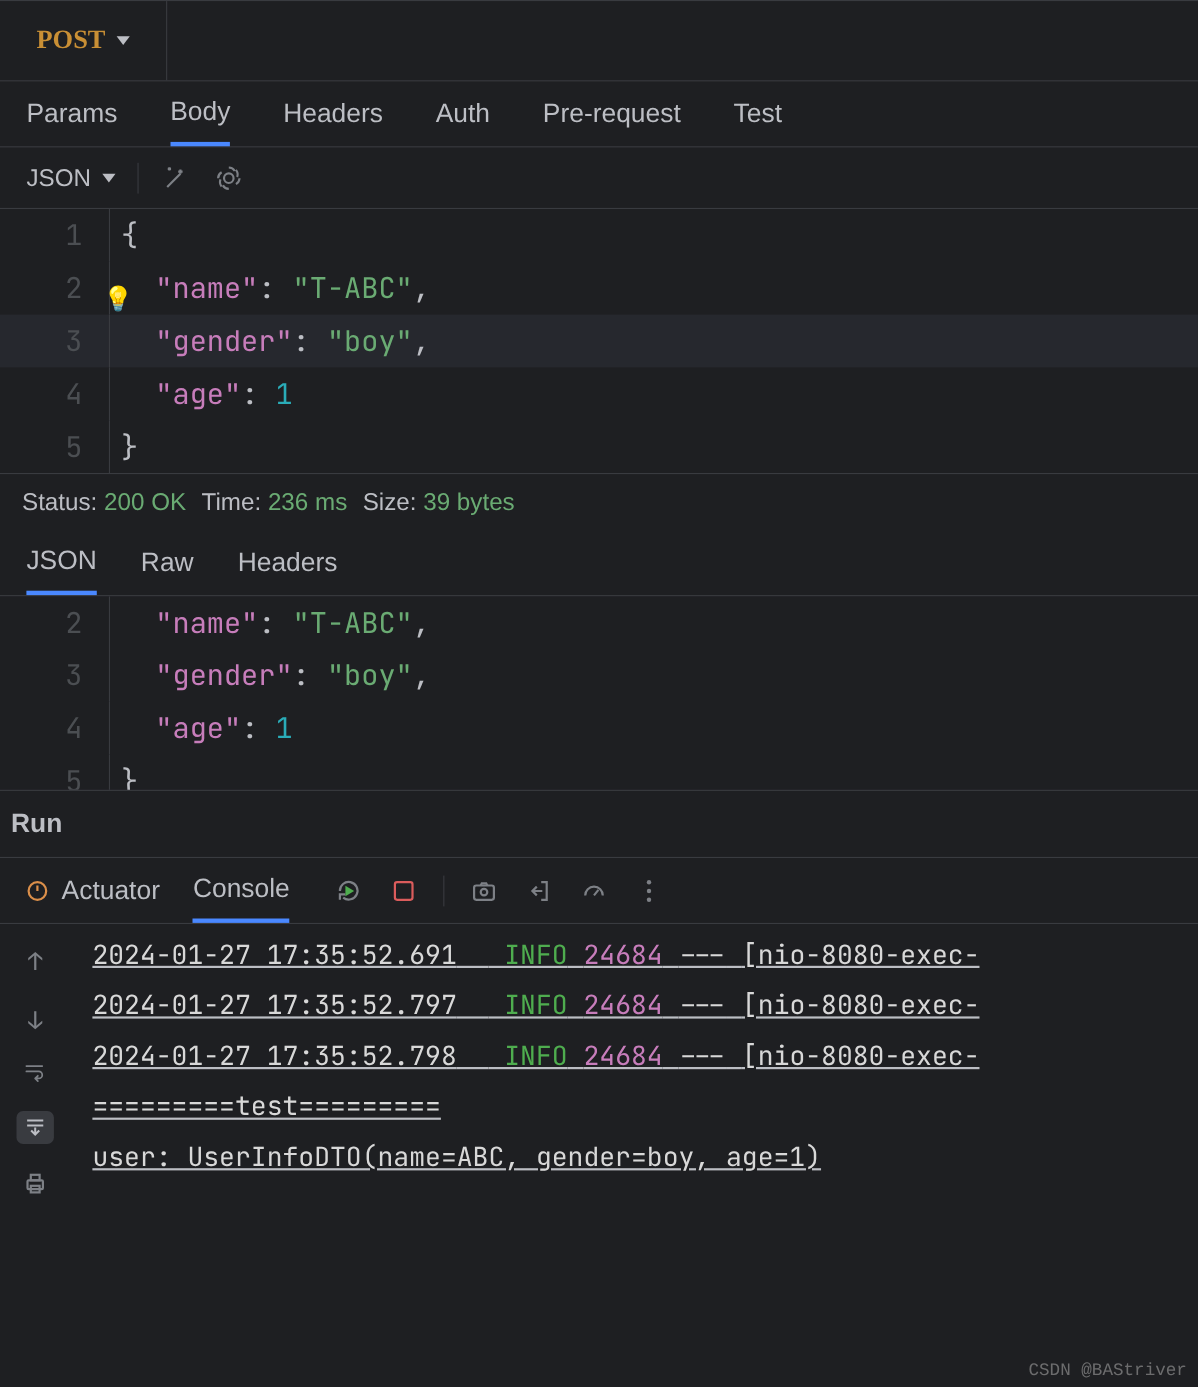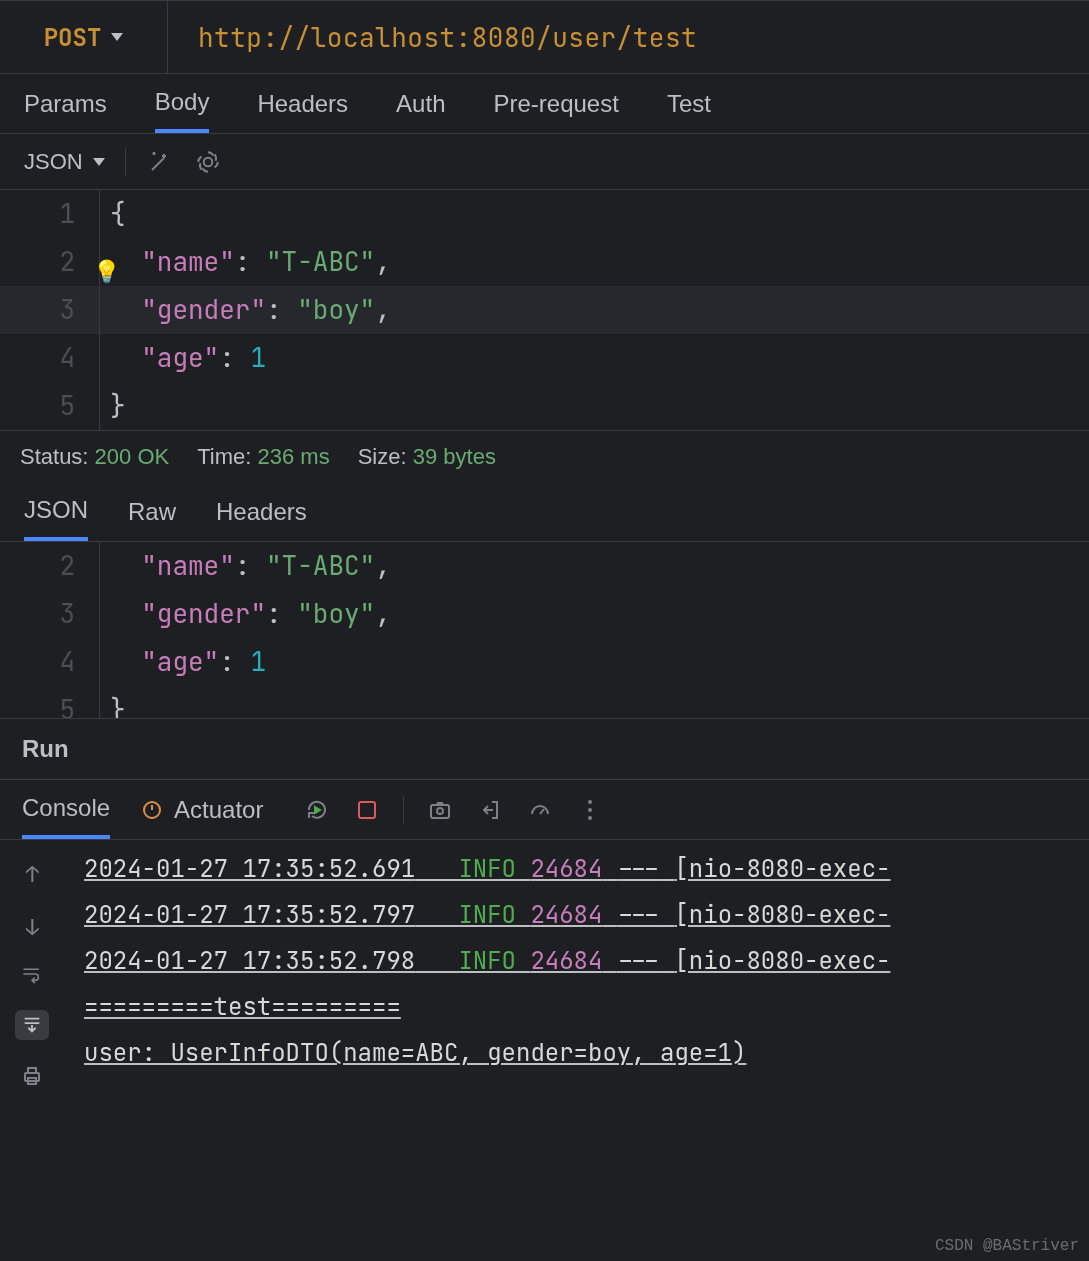--- a/index.html
+++ b/index.html
@@ -34,27 +34,28 @@
   
   .topbar{
     height:74px;
     border-top:1px solid var(--border);
     border-bottom:1px solid var(--border);
     display:flex;
     align-items:stretch;
     background:var(--bg);
   }
   .method-box{
-    width:168px;
+    width:152px;
     display:flex;align-items:center;justify-content:center;
     gap:10px;
     color:var(--orange);
     font-weight:600;
     font-size:24px;
     border-right:1px solid var(--border);
+    font-family:Liberation Serif, serif;
   }
   .chev{width:0;height:0;border-left:6px solid transparent;border-right:6px solid transparent;border-top:8px solid var(--text);}
   .url{
     flex:1;
     display:flex;align-items:center;
     padding-left:20px;
     color:var(--orange);
     font-size:26px;
     letter-spacing:.5px;
     border-left:10px solid transparent;
@@ -110,36 +111,36 @@
   .bulb{position:absolute;right:-22px;top:10px;font-size:22px;}
   .key{color:var(--pink);}
   .str{color:var(--green);}
   .num{color:var(--cyan);}
   .punc{color:var(--text);}
   
   
   .status{
     height:52px;
     display:flex;align-items:center;
-    gap:28px;
+    gap:14px;
     padding:0 20px;
     font-family:-apple-system,"Segoe UI",sans-serif;
     font-size:22px;
     color:var(--text);
     border-top:1px solid var(--border);
   }
   .status .val{color:var(--green);}
   
   
   .runbar{
     height:62px;
     border-top:1px solid var(--border);
     border-bottom:1px solid var(--border);
     display:flex;align-items:stretch;
-    padding:0 22px;
+    padding:0 10px;
     gap:18px;
     font-family:-apple-system,"Segoe UI",sans-serif;
     font-size:24px;
   }
   .runbar .tab.active{border-bottom:4px solid var(--blue);}
   .runbar .runcfg{display:flex;align-items:center;gap:10px;color:var(--text);}
   .close-x{color:var(--dim);font-size:20px;margin-left:16px;}
   
   .consolebar{
     height:60px;
@@ -193,21 +194,20 @@
   svg{display:block;}
 </style>
 </head>
 <body>
 
 <div class="topbar">
   <div class="method-box">
     <span>POST</span>
     <span class="chev"></span>
   </div>
-  <div class="url">http://localhost:8080/user/test</div>
 </div>
 
 <div class="tabs" id="reqTabs">
     <div class="tab">Params</div>
     <div class="tab active">Body</div>
     <div class="tab">Headers</div>
     <div class="tab">Auth</div>
     <div class="tab">Pre-request</div>
     <div class="tab">Test</div>
   </div>
@@ -284,28 +284,28 @@
       <div class="gutter">5</div>
       <div class="code"><span class="punc">}</span></div>
     </div>
   </div>
 
 <div class="runbar">
   <div class="tab" style="font-weight:600">Run</div>
 </div>
 
 <div class="consolebar">
-  <div class="tab active">Console</div>
   <div class="tab">
     <svg width="24" height="24" viewBox="0 0 24 24" fill="none" stroke="#db8f4a" stroke-width="2">
         <circle cx="12" cy="12" r="8"></circle>
         <path d="M12 12 L12 7"></path>
       </svg>
     <span>Actuator</span>
   </div>
+  <div class="tab active">Console</div>
   <div class="toolbar-icons">
     <span class="icon-btn">
       <svg width="24" height="24" viewBox="0 0 24 24" fill="none" stroke="currentColor" stroke-width="2">
           <path d="M4 12a8 8 0 1 1 3 6"></path>
           <path d="M4 20v-5h5"></path>
           <path d="M10 9l5 3-5 3z" fill="#4fad4f" stroke="#4fad4f"></path>
         </svg>
     </span>
     <span class="icon-btn">
         <span class="sq-stop"></span>

